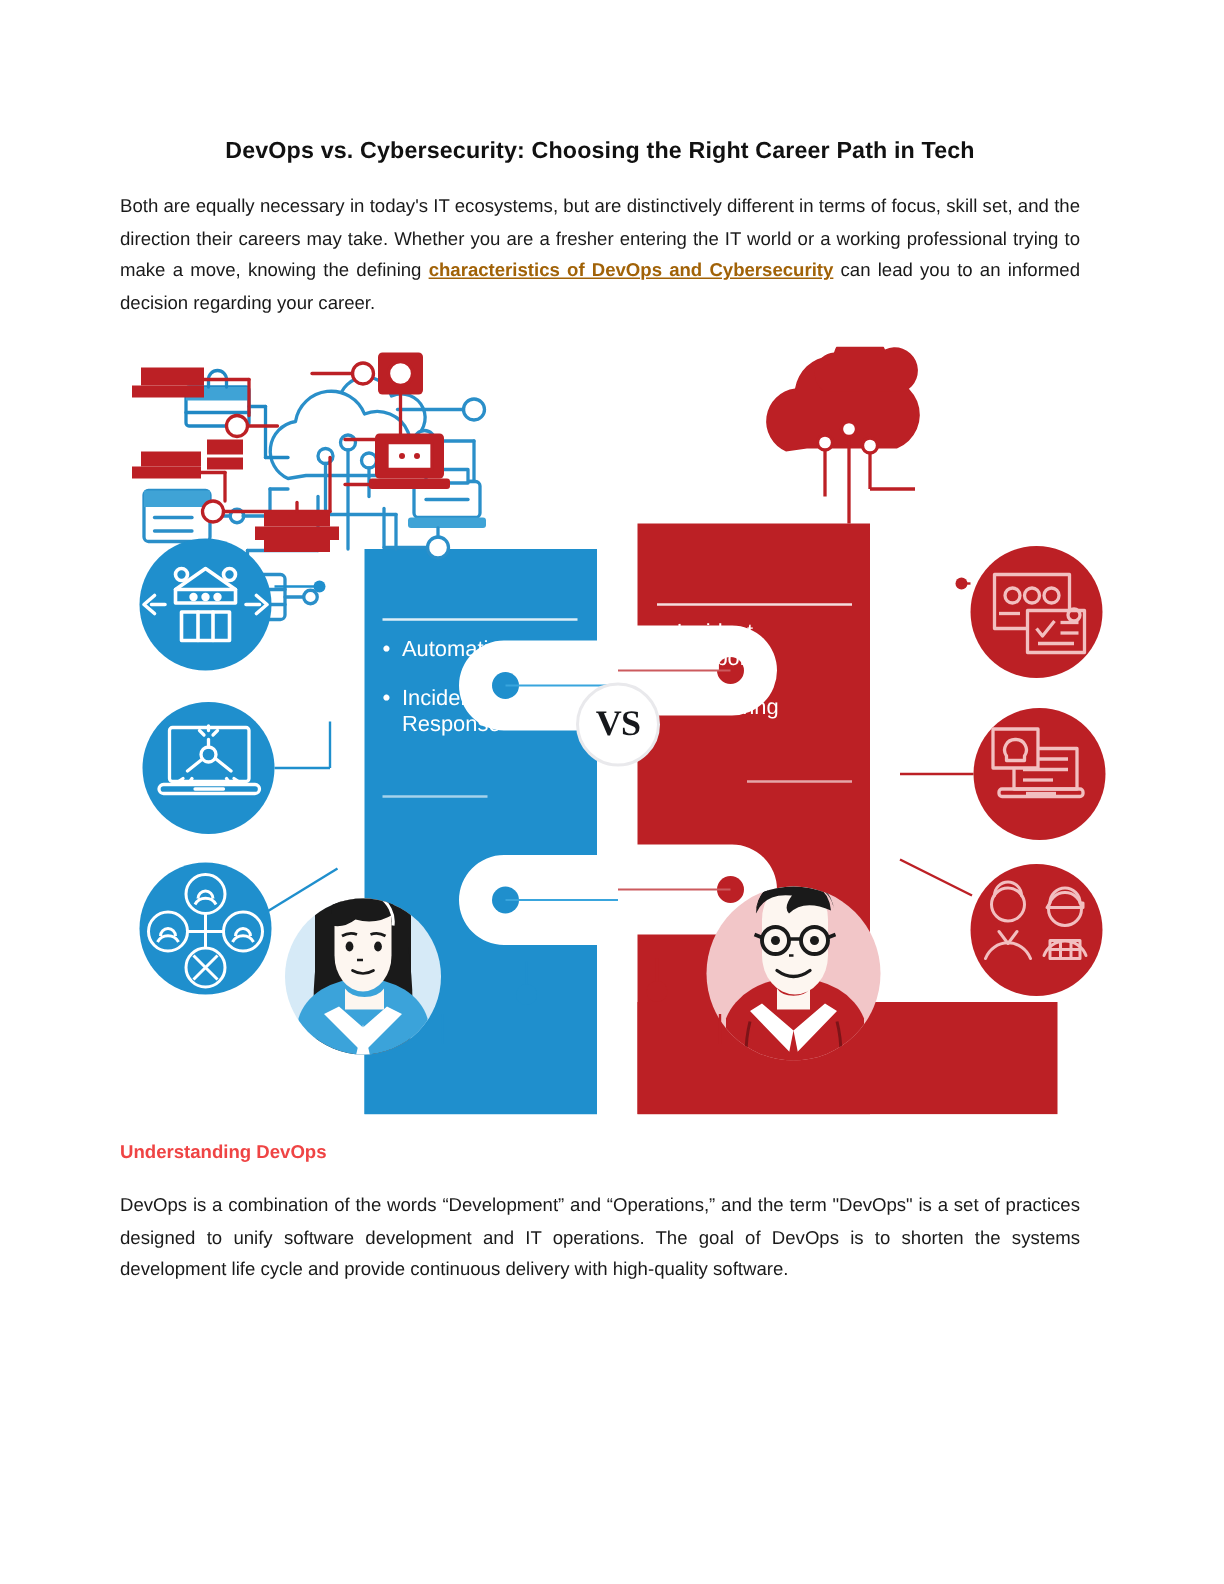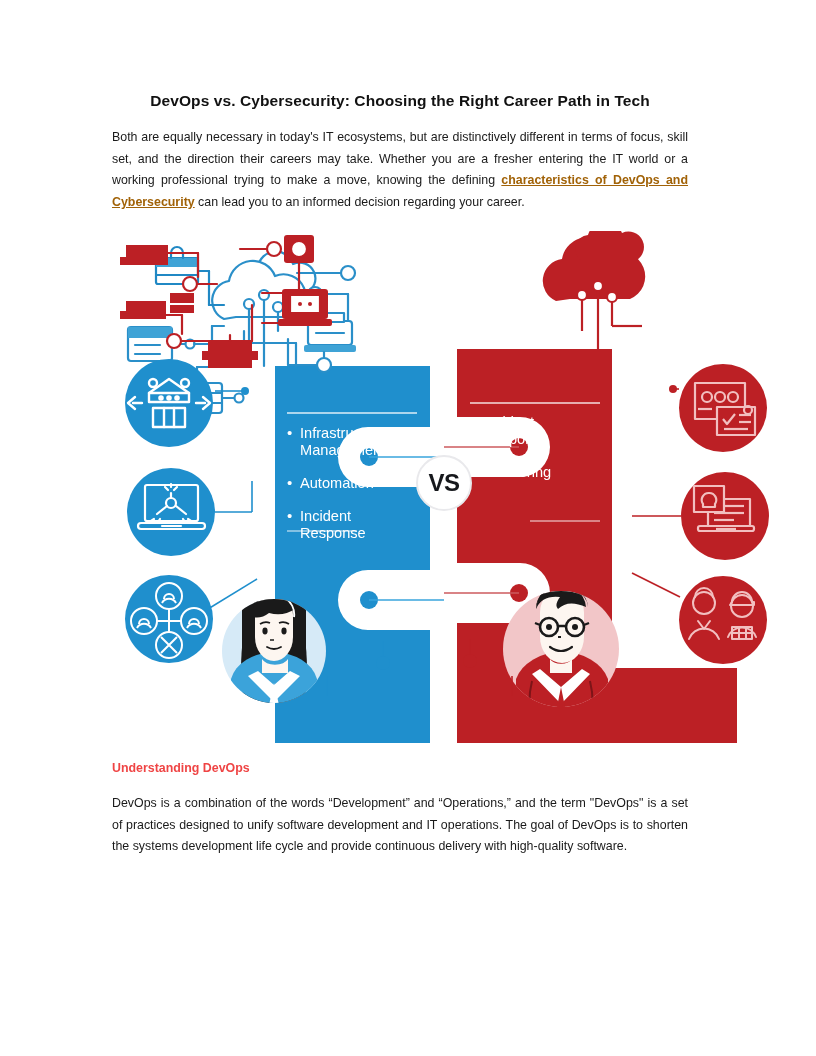--- a/index.html
+++ b/index.html
@@ -14,21 +14,21 @@
     font-family: "Liberation Sans", sans-serif;
     color: #141414;
     overflow: hidden;
     position: relative;
   }
   .page {
     width: 800px;
     height: 1056px;
     position: relative;
     box-sizing: border-box;
-    padding: 0 112px;
+    padding: 0 80px;
   }
   .doc-title {
     margin: 0;
     padding-top: 92px;
     font-size: 15.5px;
     font-weight: bold;
     text-align: center;
     letter-spacing: 0.1px;
     color: #111111;
   }
@@ -82,20 +82,21 @@
     border: 2.5px solid #e9e9ec;
     box-sizing: border-box;
     display: flex;
     align-items: center;
     justify-content: center;
     font-size: 24px;
     font-weight: bold;
     letter-spacing: -0.5px;
     color: #16181c;
     z-index: 40;
+    font-family: Liberation Serif, serif;
   }
 
   .panel-list {
     position: absolute;
     z-index: 30;
     color: #ffffff;
     font-size: 14.6px;
     line-height: 1.16;
   }
   .panel-list.left  { left: 175px; top: 194px; width: 130px; }
@@ -455,21 +456,20 @@
       </g>
       <g stroke="#bc2025" stroke-width="1.6">
         <circle cx="358" cy="430" r="7" fill="#bc2025" stroke="none"></circle>
         <line x1="358" y1="423" x2="358" y2="408"></line>
         <line x1="400" y1="445" x2="400" y2="465"></line>
       </g>
 
     </svg>
 
     <div class="panel-list left">
-      <div class="li">Infrastructure Management</div>
       <div class="li">Automation</div>
       <div class="li">Incident Response</div>
     </div>
 
     <div class="panel-list right">
       <div class="li">Incident Response</div>
       <div class="li">Monitoring</div>
     </div>
 
     <div class="vs-badge">VS</div>

